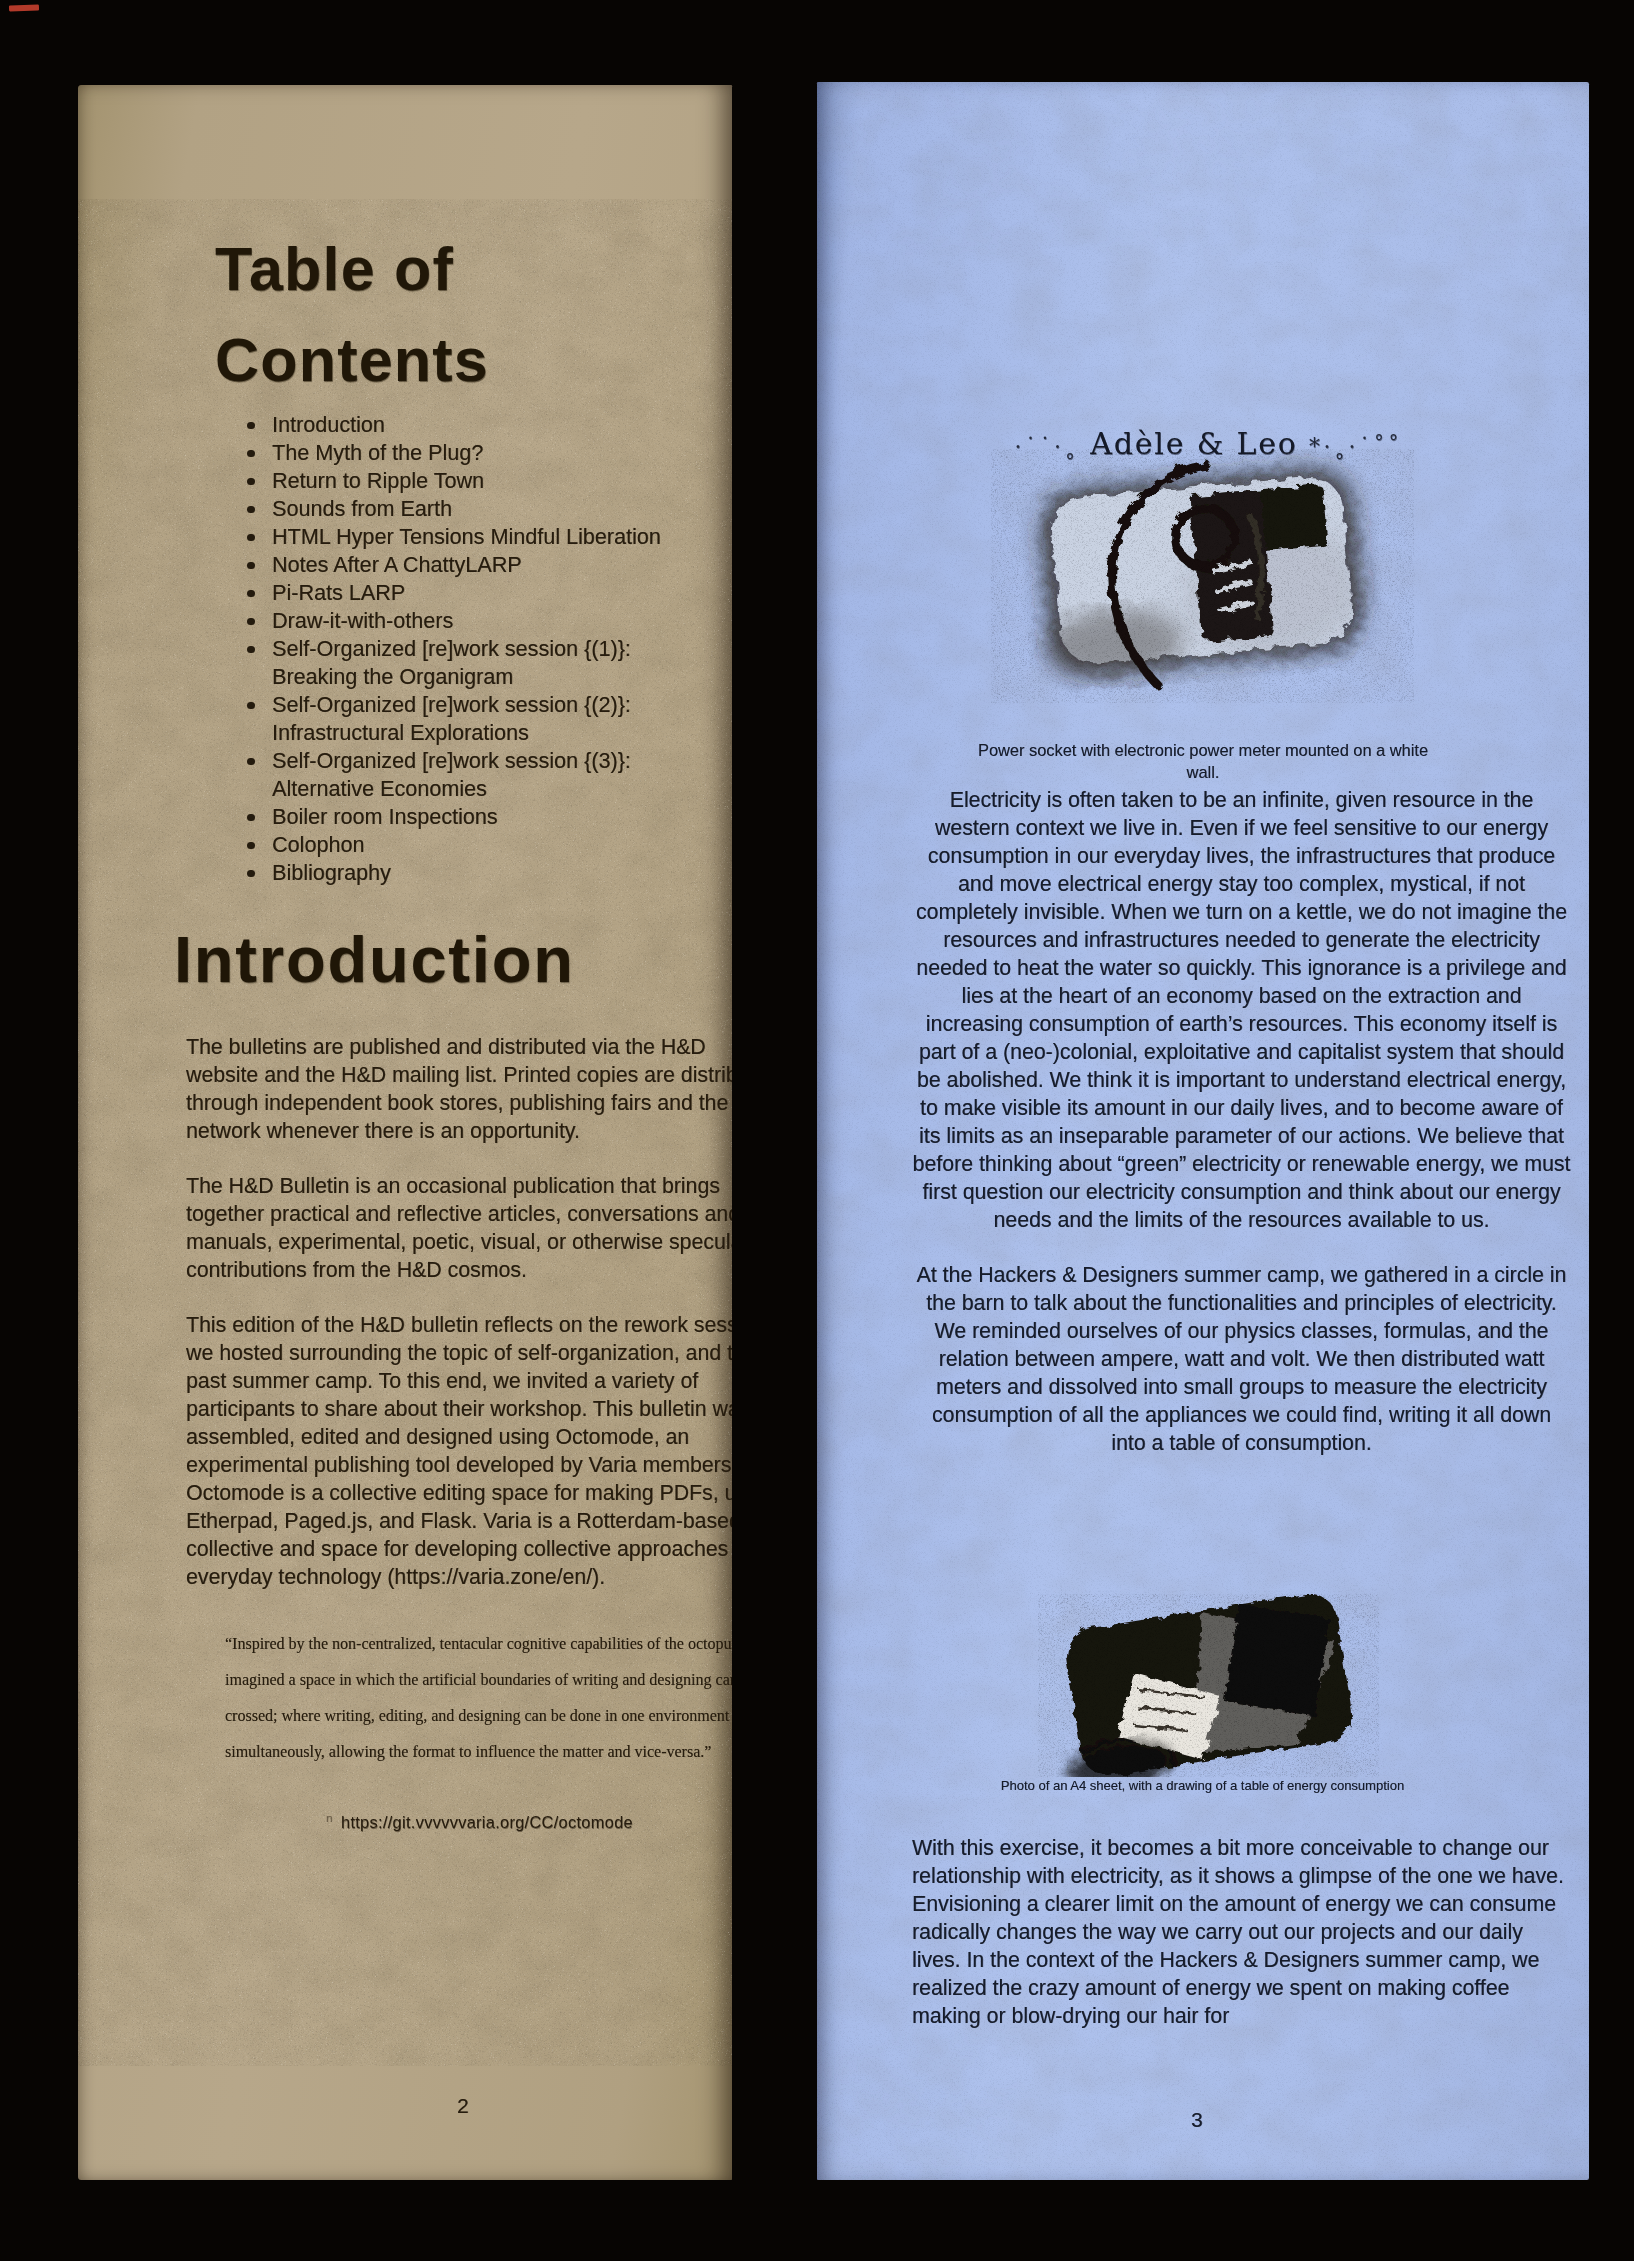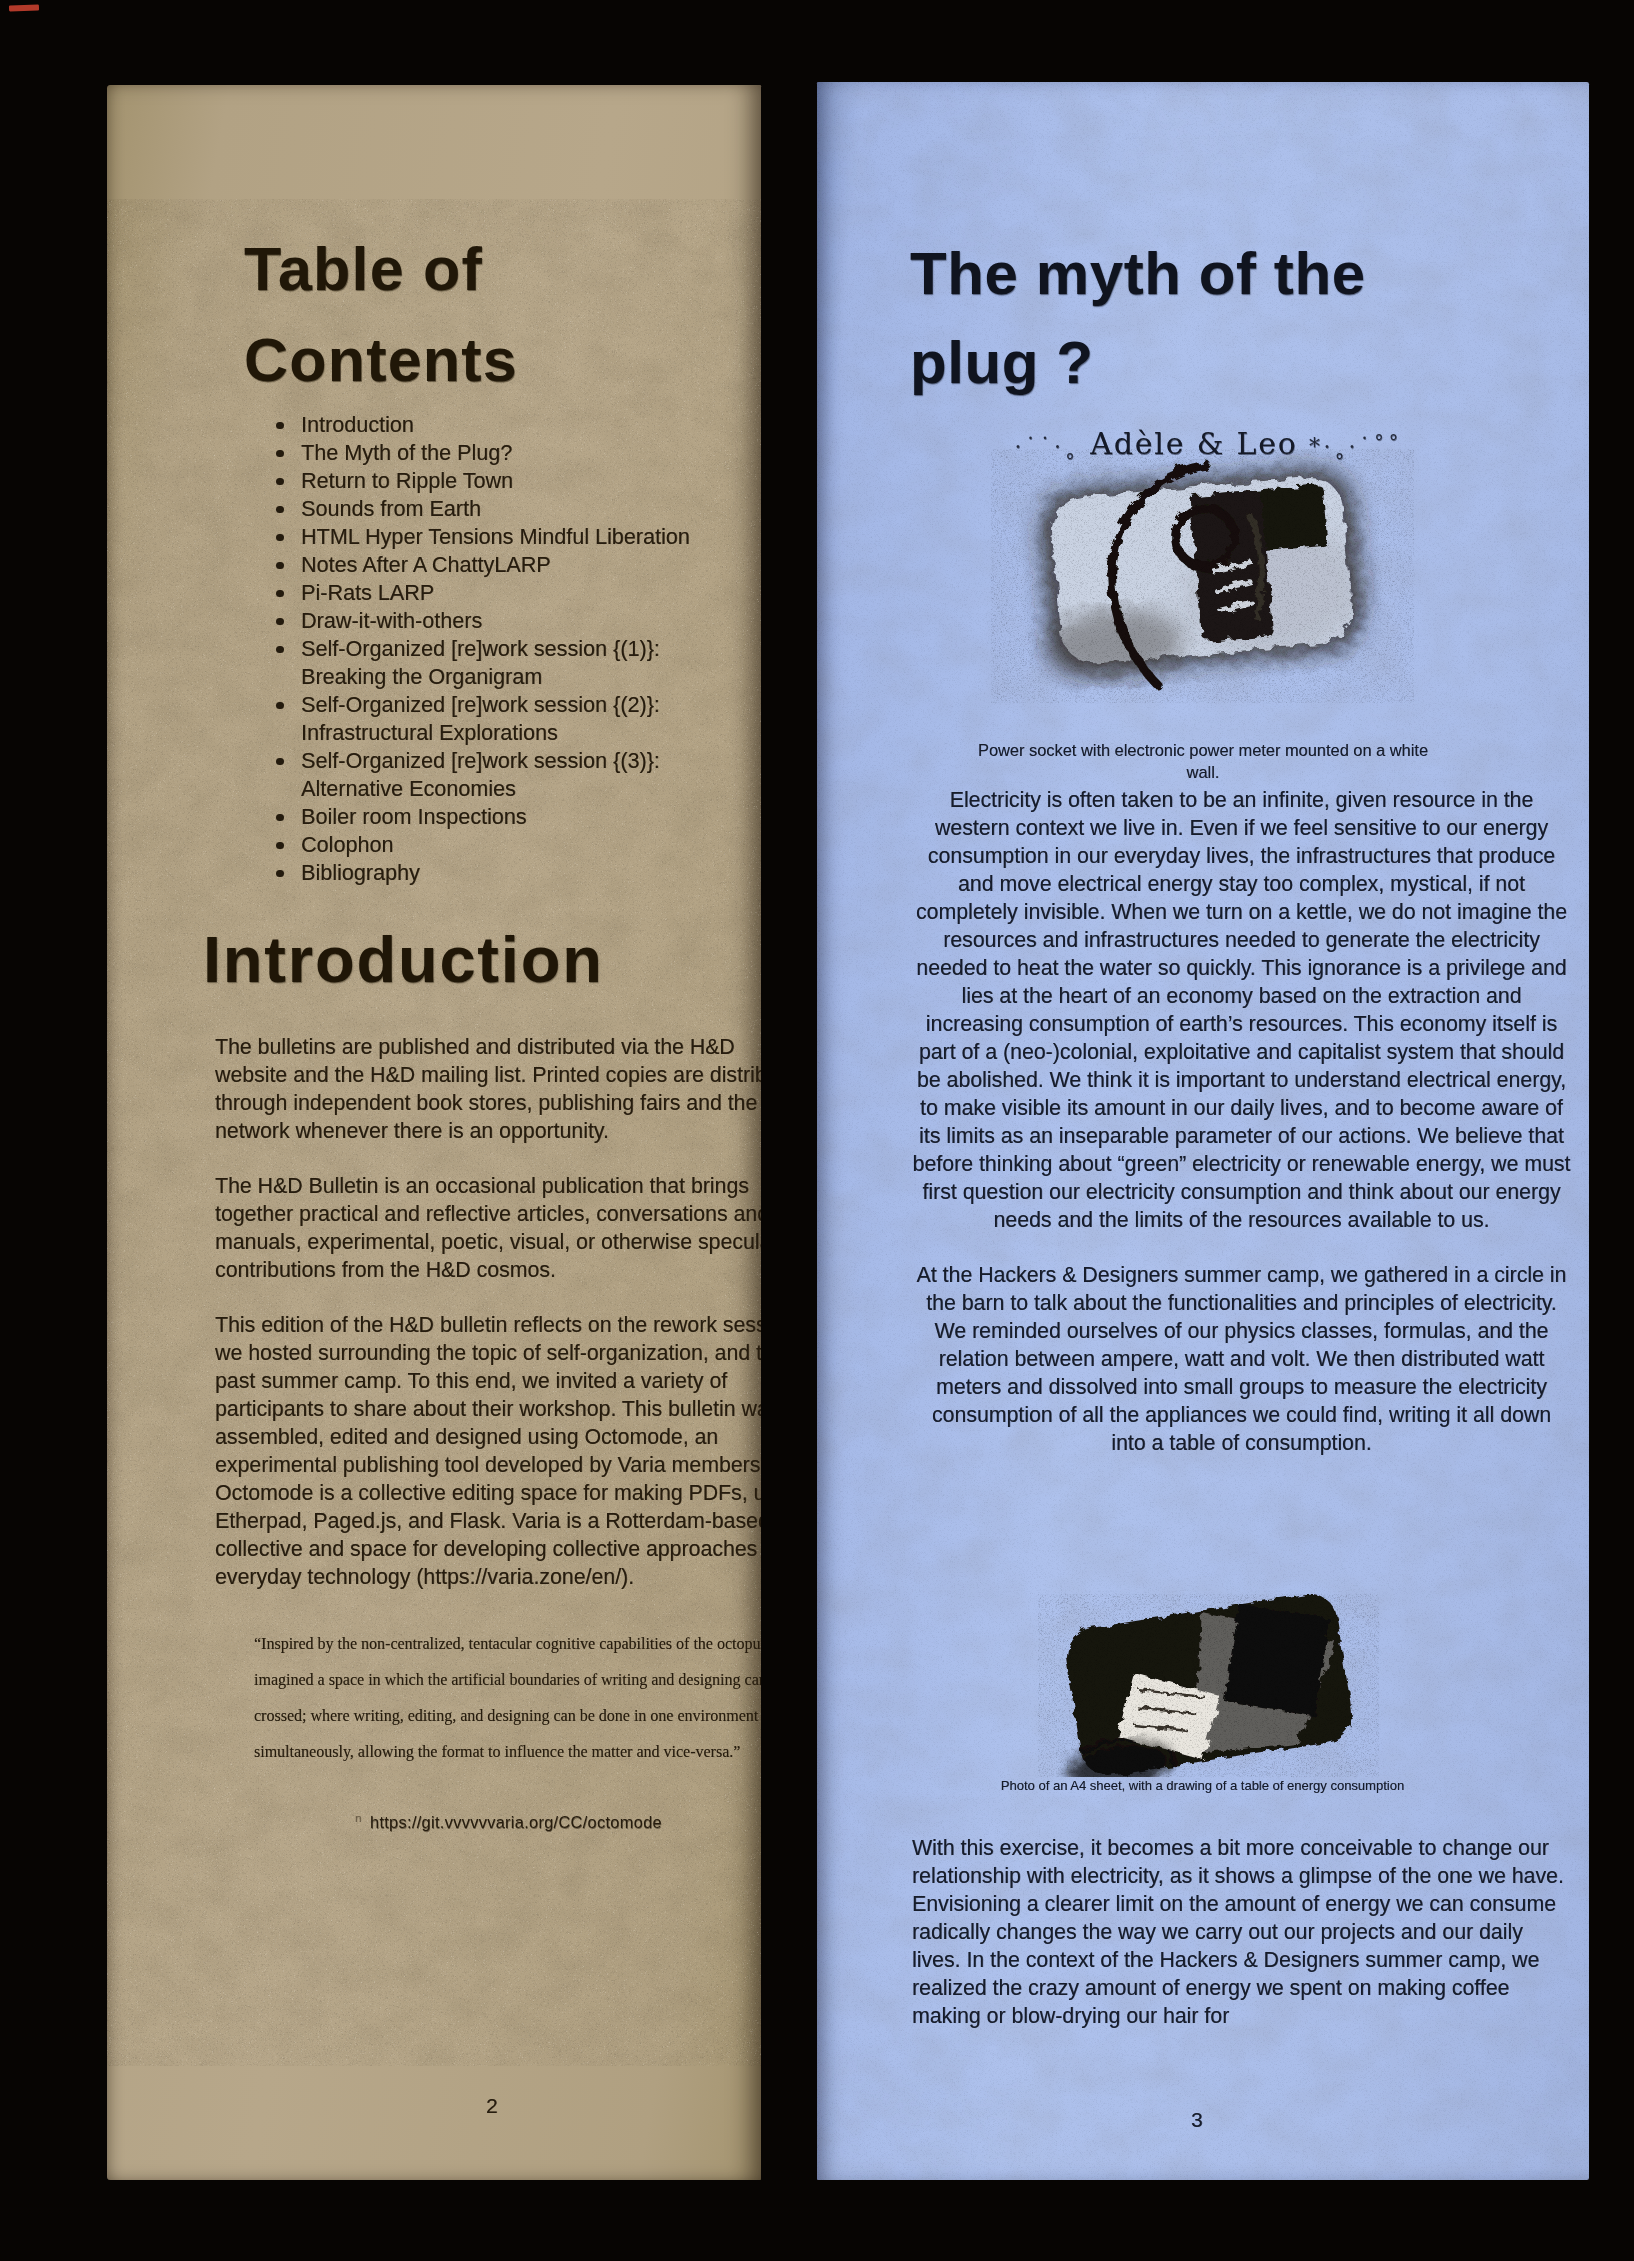--- a/index.html
+++ b/index.html
@@ -30,21 +30,20 @@
   }
   .page-left {
     left: 78px;
     top: 85px;
     width: 654px;
     height: 2095px;
     background: linear-gradient(100deg, #a3936f 0%, #b2a284 12%, #b7a78a 50%, #b0a081 88%, #a4946f 100%);
     color: #261c0e;
     box-shadow: inset -17.5px 0 24.5px -9.3px rgba(25,15,5,0.6), inset 8.2px 0 15px -7px rgba(25,15,5,0.45);
     border-radius: 3.5px 1.2px 1.2px 3.5px;
-    margin-left: 29px;
   }
   .page-right {
     left: 817px;
     top: 82px;
     width: 772px;
     height: 2098px;
     background: linear-gradient(95deg, #8ba1d3 0%, #a3b7e6 5%, #aec1ec 38%, #aabde9 75%, #a2b5e2 100%);
     color: #161c2a;
     box-shadow: inset 13px 0 21px -8.2px rgba(12,16,42,0.5);
     border-radius: 1.2px 2.3px 2.3px 1.2px;
@@ -280,21 +279,20 @@
 
   <div class="content lp-pagenum">2</div>
 </div>
 
 <div class="page page-right">
   <svg class="tex" viewBox="0 0 1322 3590" width="772" height="2098">
     <rect width="100%" height="100%" filter="url(#mottle)" opacity="0.18"></rect>
     <rect width="100%" height="100%" filter="url(#speckle)" opacity="0.10"></rect>
   </svg>
 
-  <div class="content rp-title">The myth of the plug ?</div>
 
   <div class="content rp-byline">
     <span class="deco">·˙˙·˳</span><span> Adèle &amp; Leo </span><span class="deco">*·˳·˙˚˚</span>
   </div>
 
   <div class="content rp-fig1">
     <svg class="figure-svg" viewBox="0 0 724 434">
       <g filter="url(#rough1)">
         <g transform="rotate(-5 362 217)">
           <rect x="92" y="48" width="540" height="318" rx="70" fill="#26221c" opacity="0.78" filter="url(#soft18)"></rect>

